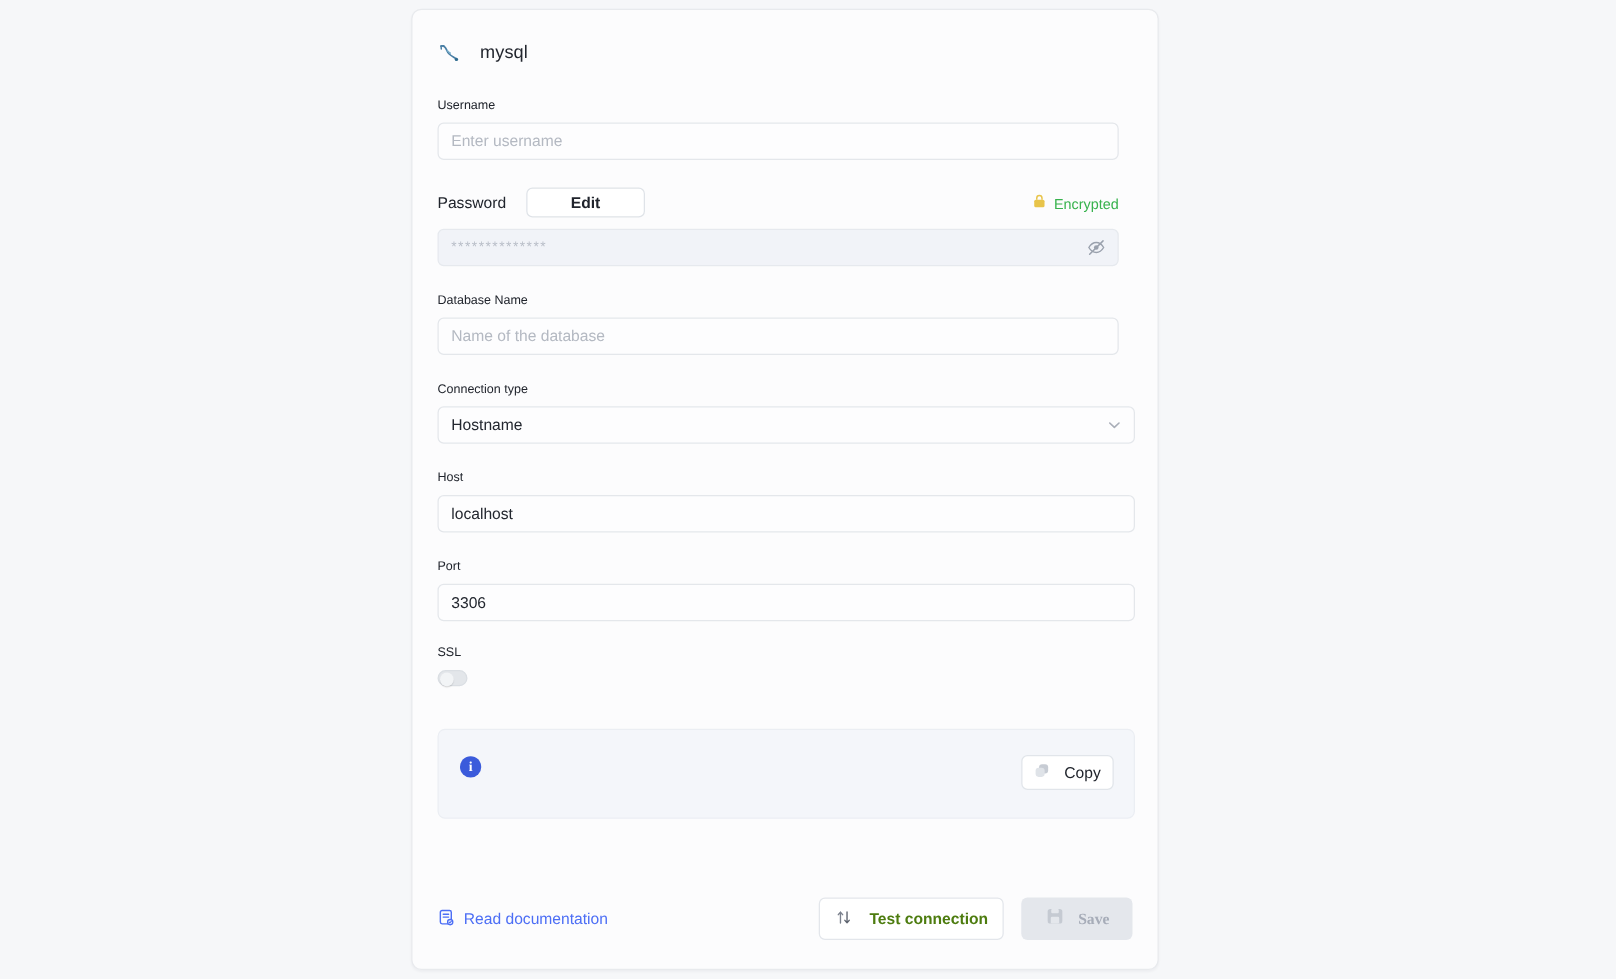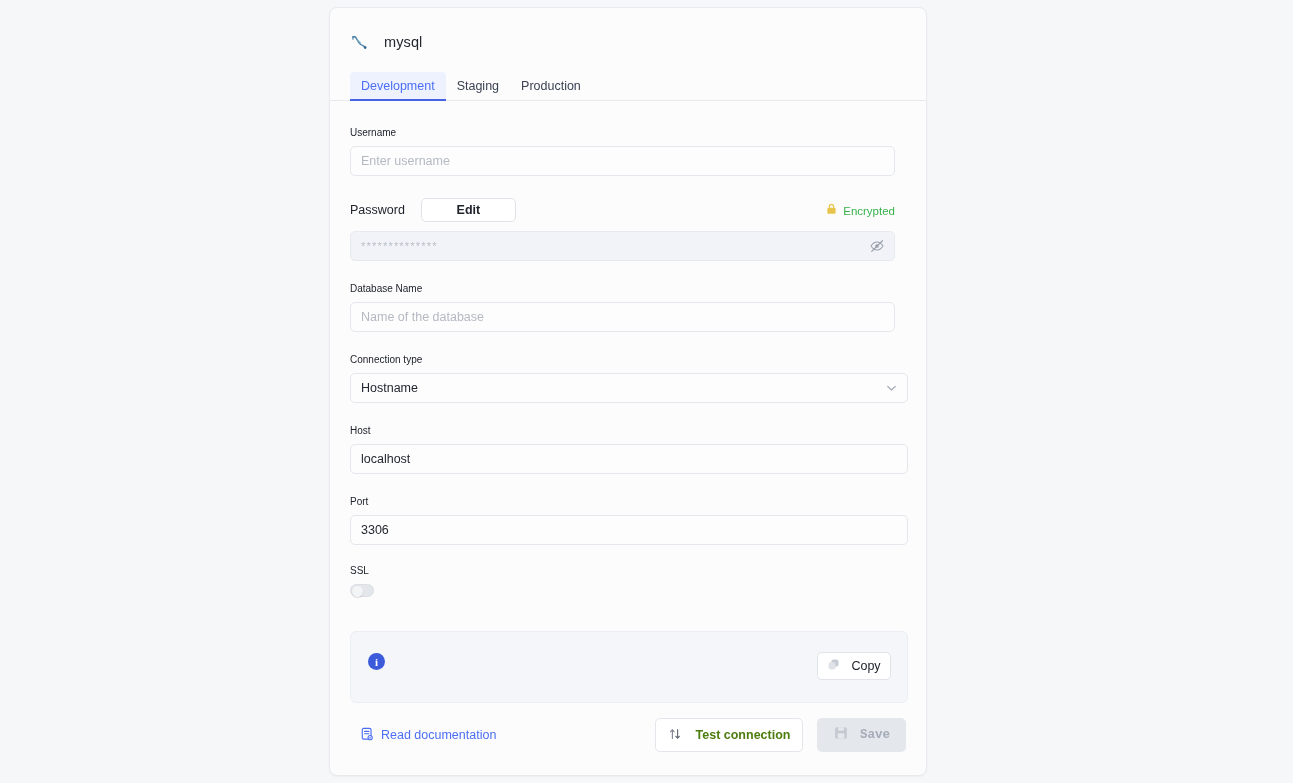--- a/index.html
+++ b/index.html
@@ -251,21 +251,21 @@
     font-family: inherit;
     font-size: 12.5px;
     color: #20242c;
     cursor: pointer;
     flex: none;
   }
 
   
   .footer {
     position: absolute;
-    left: 30px;
+    left: 20px;
     right: 20px;
     bottom: 23px;
     display: flex;
     align-items: center;
   }
   .doc-link {
     display: flex;
     align-items: center;
     gap: 7px;
     font-size: 12.5px;
@@ -296,21 +296,21 @@
   }
   .save-btn {
     display: flex;
     align-items: center;
     justify-content: center;
     gap: 11px;
     width: 89px; height: 34px;
     border: 0;
     border-radius: 5px;
     background: #e4e7ec;
-    font-family: Liberation Mono, monospace;
+    font-family: Liberation Serif, serif;
     font-size: 12.5px;
     font-weight: bold;
     color: #a6acb8;
     cursor: default;
   }
 </style>
 </head>
 <body>
 
 <div class="page">
@@ -321,25 +321,20 @@
         <svg class="ds-logo" viewBox="0 0 24 24" fill="none">
           <path d="M4.2 6.4c1.1-.5 2.3-.2 3.1.6.7.7 1.2 1.6 1.6 2.5.6 1.4 1.3 2.7 2.4 3.8 1.2 1.2 2.6 2 4 2.8.9.5 1.9 1 2.6 1.8" stroke="#4a7fa5" stroke-width="1.5" stroke-linecap="round" fill="none"></path>
           <path d="M4.2 6.4l.2 2.6M4.2 6.4l2.4-.3" stroke="#4a7fa5" stroke-width="1.3" stroke-linecap="round"></path>
           <circle cx="17.6" cy="18" r="1.5" fill="#2f6b8f"></circle>
           <path d="M9.6 10.2c.8.9 1.7 1.7 2.7 2.4" stroke="#79aecb" stroke-width="1.2" stroke-linecap="round"></path>
         </svg>
       </span>
       <span class="ds-title">mysql</span>
     </div>
 
-    <div class="tabs">
-      <div class="tab active">Development</div>
-      <div class="tab">Staging</div>
-      <div class="tab">Production</div>
-    </div>
 
     <div class="body">
 
       <label class="field-label">Username</label>
       <div class="inp">
         <span class="ph">Enter username</span>
       </div>
 
       <div class="gap-22"></div>
 

